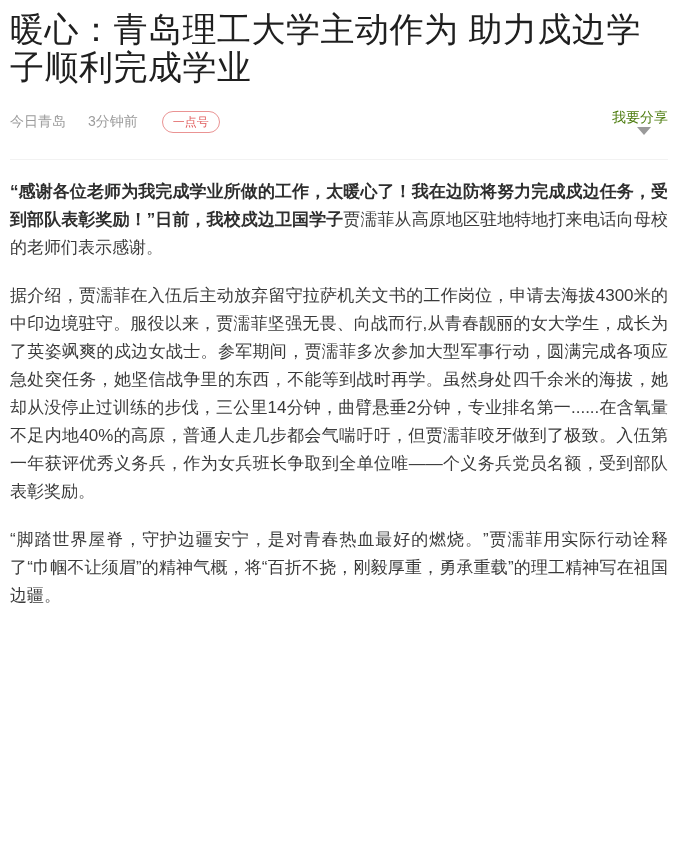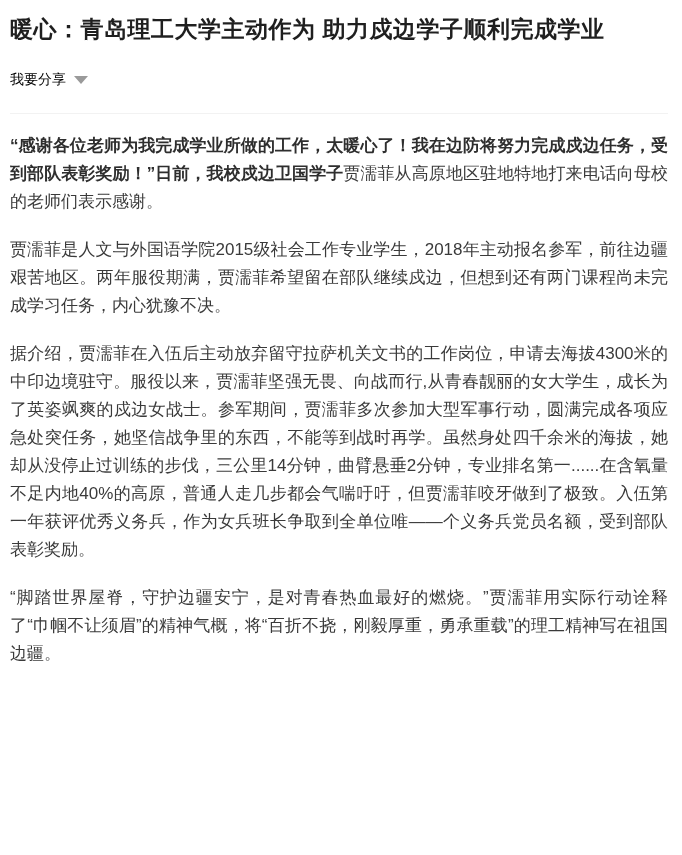--- a/index.html
+++ b/index.html
@@ -6,23 +6,23 @@
   html, body {
     width: 682px; height: 855px;
     overflow: hidden;
     background: #ffffff;
     font-family: "Liberation Sans", "DejaVu Sans", sans-serif;
   }
   .page { padding: 0 14px 0 10px; }
 
   h1.title {
     margin-top: 10px;
-    font-size: 23px;
+    font-size: 34px;
     line-height: 38px;
-    font-weight: 700;
+    font-weight: 400;
     color: #1f1f1f;
     letter-spacing: 0.5px;
   }
 
   .meta {
     margin-top: 23px;
     display: flex;
     align-items: center;
     justify-content: space-between;
     font-size: 14px;
@@ -36,22 +36,23 @@
     font-size: 12px;
     line-height: 16px;
     color: #e05c5c;
     border: 1px solid #ea9393;
     border-radius: 11px;
     padding: 2px 10px;
   }
   .share {
     display: flex;
     align-items: center;
-    color: #000000;
+    color: #4d7c0f;
     cursor: pointer;
+    flex-direction: column;
   }
   .caret {
     display: inline-block;
     width: 0; height: 0;
     margin-left: 8px;
     border-left: 7px solid transparent;
     border-right: 7px solid transparent;
     border-top: 8px solid #9a9a9a;
   }
 
@@ -68,29 +69,33 @@
   .article p.lead .b { font-weight: 700; color: #2e2e2e; }
 </style>
 </head>
 <body>
 
 <div class="page">
 
   <h1 class="title">暖心：青岛理工大学主动作为 助力戍边学子顺利完成学业</h1>
 
   <div class="meta">
+    <div class="meta-left">
+      <span class="source">今日青岛</span>
+      <span class="time">3分钟前</span>
+      <span class="badge">一点号</span>
+    </div>
     <div class="share">
       <span>我要分享</span>
       <span class="caret"></span>
     </div>
   </div>
 
   <div class="article">
     <p class="lead">
       <span class="b">“感谢各位老师为我完成学业所做的工作，太暖心了！我在边防将努力完成戍边任务，受到部队表彰奖励！”日前，我校戍边卫国学子</span><span>贾濡菲从高原地区驻地特地打来电话向母校的老师们表示感谢。</span>
     </p>
-    <p>贾濡菲是人文与外国语学院2015级社会工作专业学生，2018年主动报名参军，前往边疆艰苦地区。两年服役期满，贾濡菲希望留在部队继续戍边，但想到还有两门课程尚未完成学习任务，内心犹豫不决。</p>
     <p>据介绍，贾濡菲在入伍后主动放弃留守拉萨机关文书的工作岗位，申请去海拔4300米的中印边境驻守。服役以来，贾濡菲坚强无畏、向战而行,从青春靓丽的女大学生，成长为了英姿飒爽的戍边女战士。参军期间，贾濡菲多次参加大型军事行动，圆满完成各项应急处突任务，她坚信战争里的东西，不能等到战时再学。虽然身处四千余米的海拔，她却从没停止过训练的步伐，三公里14分钟，曲臂悬垂2分钟，专业排名第一......在含氧量不足内地40%的高原，普通人走几步都会气喘吁吁，但贾濡菲咬牙做到了极致。入伍第一年获评优秀义务兵，作为女兵班长争取到全单位唯——个义务兵党员名额，受到部队表彰奖励。</p>
     <p>“脚踏世界屋脊，守护边疆安宁，是对青春热血最好的燃烧。”贾濡菲用实际行动诠释了“巾帼不让须眉”的精神气概，将“百折不挠，刚毅厚重，勇承重载”的理工精神写在祖国边疆。</p>
 
   </div>
 
 </div>
 
 </body></html>

